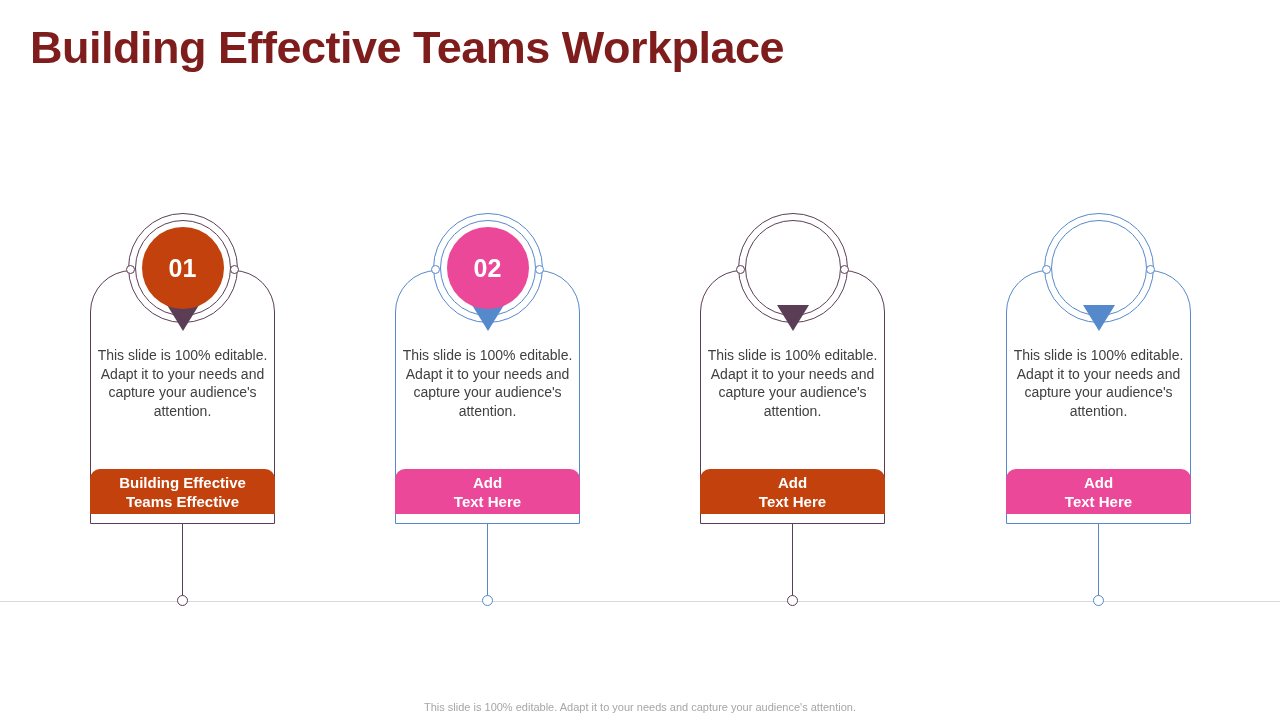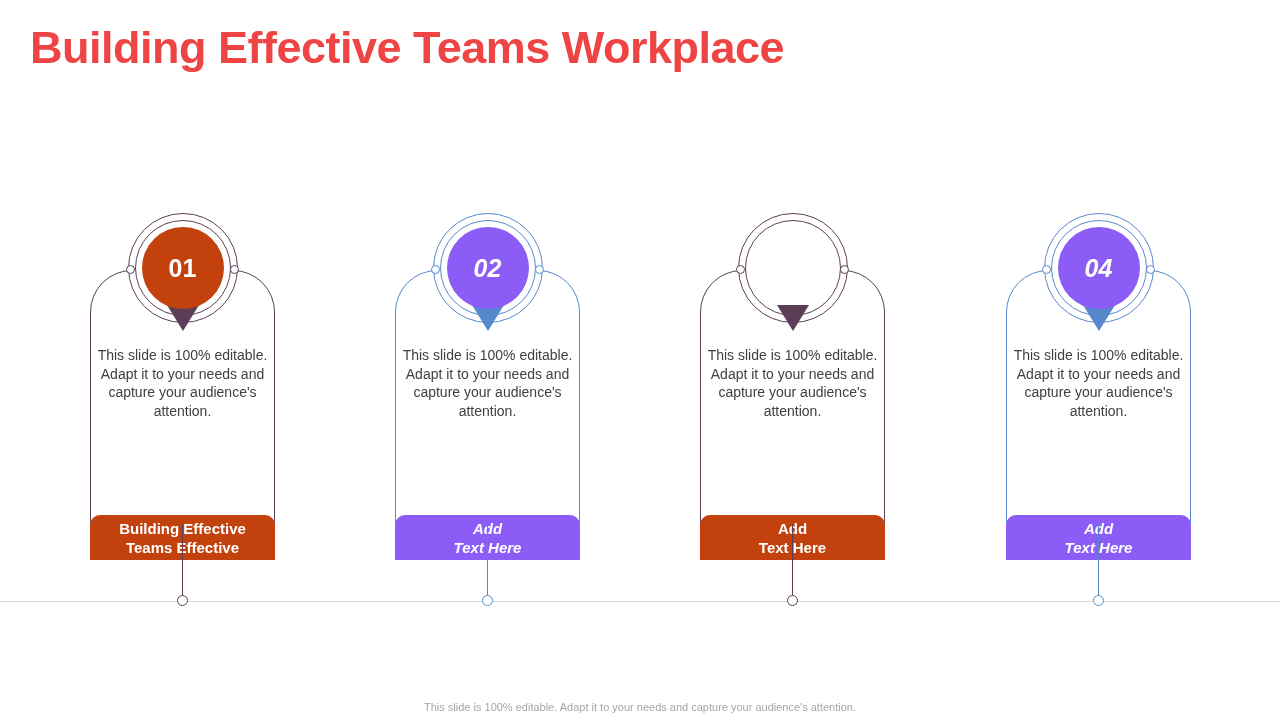--- a/index.html
+++ b/index.html
@@ -10,21 +10,21 @@
     overflow: hidden;
     position: relative;
   }
   .slide { position: absolute; inset: 0; width: 1280px; height: 720px; }
 
   .slide-title {
     position: absolute;
     left: 30px; top: 22px;
     font-size: 45px;
     letter-spacing: -0.5px;
-    color: #ef4444;
+    color: #7f1d1d;
     white-space: nowrap;
   }
 
   .timeline-divider {
     position: absolute;
     left: 0; right: 0; top: 601px;
     height: 1px;
     background: #d9d9d9;
   }
 
@@ -117,21 +117,20 @@
     top: 256px; left: 0;
     width: 185px; height: 45px;
     border-radius: 10px 10px 0 0;
     display: flex; flex-direction: column;
     align-items: center; justify-content: center;
     color: #ffffff;
     font-size: 15px;
     font-weight: bold;
     line-height: 19px;
     text-align: center;
-    margin-top: 46px;
   }
 
   .connector {
     position: absolute;
     top: 311px; left: calc(50% - 0.5px);
     width: 1px; height: 73px;
   }
 
   .end-dot {
     position: absolute;
@@ -145,21 +144,21 @@
   
   .purple .card-box, .purple .ring-outer, .purple .ring-mid,
   .purple .junction-dot, .purple .end-dot { border-color: #5c3d56; }
   .purple .pointer { border-top-color: #5c3d56; }
   .purple .num-circle, .purple .banner { background: #c2410c; }
   .purple .connector { background: #5c3d56; }
 
   .blue .card-box, .blue .ring-outer, .blue .ring-mid,
   .blue .junction-dot, .blue .end-dot { border-color: #5689cb; }
   .blue .pointer { border-top-color: #5689cb; }
-  .blue .num-circle, .blue .banner { background: #8b5cf6; font-style: italic; }
+  .blue .num-circle, .blue .banner { background: #ec4899; }
   .blue .connector { background: #5689cb; }
 
   .card-1 { left: 90px; }
   .card-2 { left: 395px; }
   .card-3 { left: 700px; }
   .card-4 { left: 1006px; }
 </style>
 </head>
 <body>
 
@@ -221,23 +220,20 @@
     </div>
     <div class="connector"></div>
     <div class="end-dot"></div>
   </div>
 
   <div class="card card-4 blue">
     <div class="card-box"></div>
     <div class="ring-outer"></div>
     <div class="ring-mid"></div>
     <div class="pointer"></div>
-    <div class="num-circle">
-      <span>04</span>
-    </div>
     <div class="junction-dot left"></div>
     <div class="junction-dot right"></div>
     <p class="card-text">This slide is 100% editable. Adapt it to your needs and capture your audience's attention.</p>
     <div class="banner">
       <span>Add</span>
       <span>Text Here</span>
     </div>
     <div class="connector"></div>
     <div class="end-dot"></div>
   </div>

